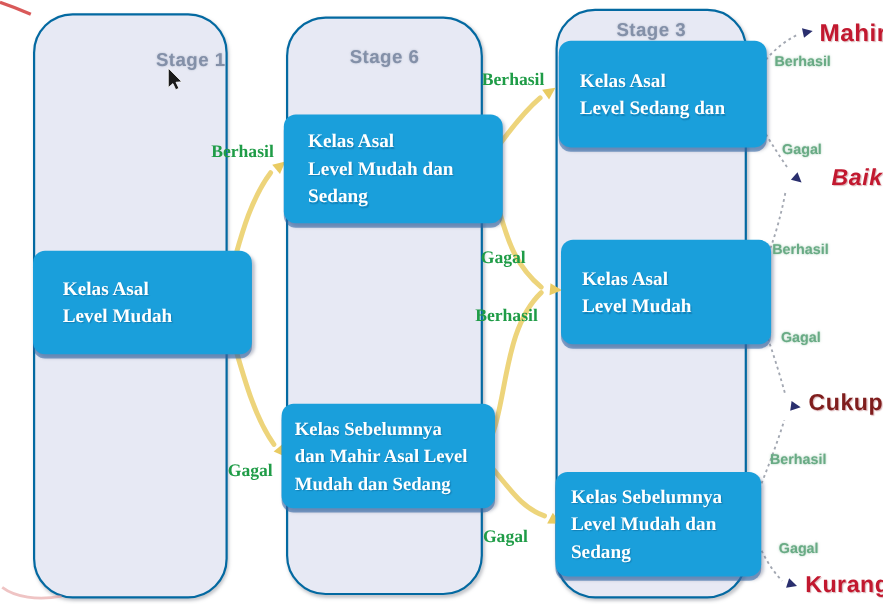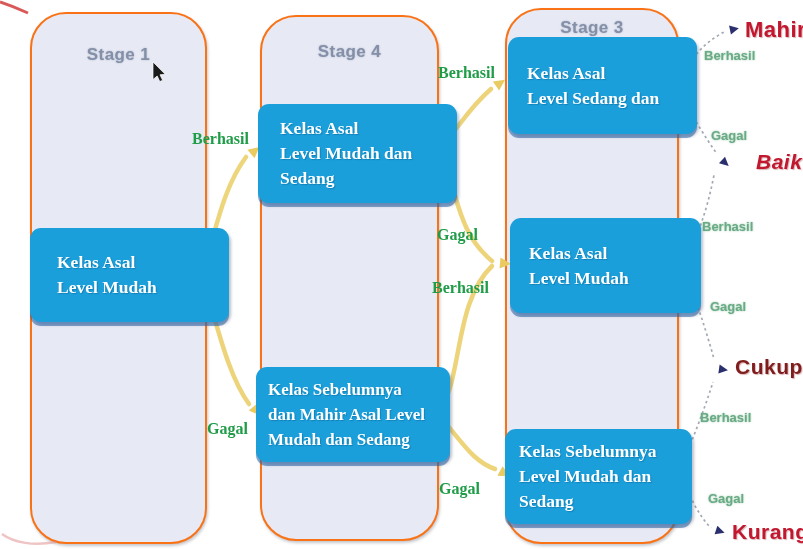--- a/index.html
+++ b/index.html
@@ -1,18 +1,18 @@
 <!DOCTYPE html>
 <html><head>
 <meta charset="utf-8">
 <style>
   html,body{margin:0;padding:0;background:#ffffff;}
   .canvas{position:relative;width:803px;height:549px;background:#ffffff;overflow:hidden;
           font-family:"Liberation Sans",sans-serif;}
-  .panel{position:absolute;background:#E7E9F4;border:2px solid #f97316;border-radius:36px;
+  .panel{position:absolute;background:#E7E9F4;border:2px solid #0369a1;border-radius:36px;
          box-shadow:1px 2px 3px rgba(90,95,110,.35);z-index:1;}
   .panel-title{text-align:center;font-family:"Liberation Sans",sans-serif;font-weight:700;
          font-size:17px;color:#76849E;letter-spacing:.4px;opacity:.88;
          text-shadow:0 0 2px rgba(118,132,158,.55);}
   .node{position:absolute;z-index:6;background:#1A9FDB;border-radius:11px;display:flex;
         flex-direction:column;justify-content:center;
         box-shadow:0 4px 0 rgba(43,100,165,.55),2px 3px 3px rgba(90,100,130,.4);
         font-family:"Liberation Serif",serif;font-weight:700;font-size:17.5px;color:#fff;
         line-height:25px;text-shadow:1px 1px 1px rgba(0,60,100,.3);}
   .node-line{white-space:nowrap;}
@@ -25,24 +25,24 @@
         text-shadow:1px 1px 1px rgba(150,40,50,.35);}
   .outcome.dark{color:#7f1d1d;}
   svg.overlay{position:absolute;left:0;top:0;z-index:5;pointer-events:none;}
 </style>
 </head>
 <body>
 
 <div class="canvas">
 
   <div class="panel" style="left:30px;top:12px;width:173px;height:528px;">
-    <div class="panel-title" style="margin-top:31px;">Stage 1</div>
+    <div class="panel-title" style="margin-top:31px;text-align:right;">Stage 1</div>
   </div>
   <div class="panel" style="left:260px;top:15px;width:175px;height:522px;">
-    <div class="panel-title" style="margin-top:25px;">Stage 4</div>
+    <div class="panel-title" style="margin-top:25px;">Stage 6</div>
   </div>
   <div class="panel" style="left:505px;top:8px;width:170px;height:532px;">
     <div class="panel-title" style="margin-top:8px;">Stage 3</div>
   </div>
 
   <svg class="overlay" width="803" height="549" viewBox="0 0 803 549">
 
     <g stroke="#ECD170" stroke-width="4.5" fill="none" stroke-linecap="round" opacity="0.92">
       <path d="M 202 271 C 214 243 220 192 246 157"></path>
       <path d="M 202 277 C 216 318 226 372 249 404"></path>

